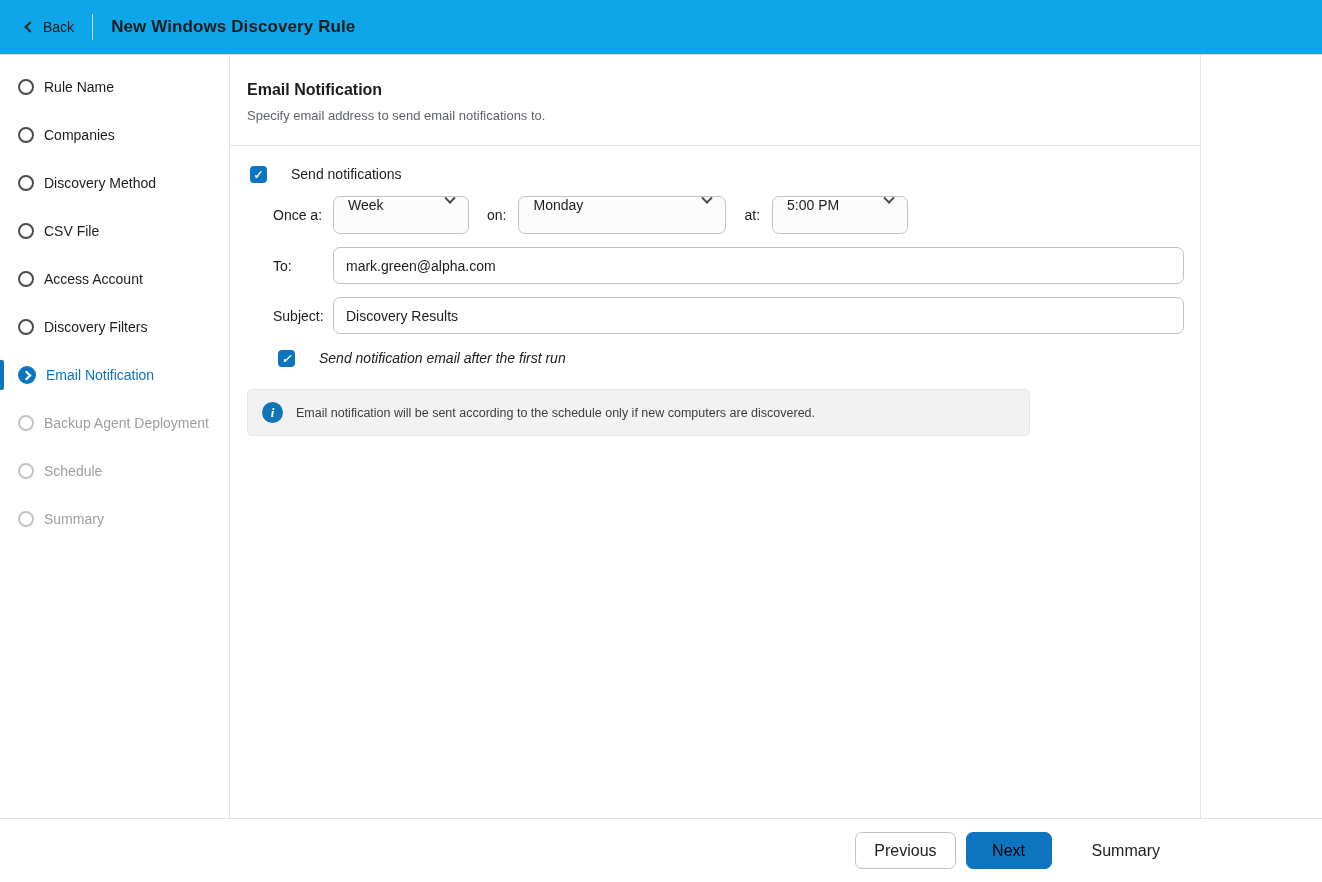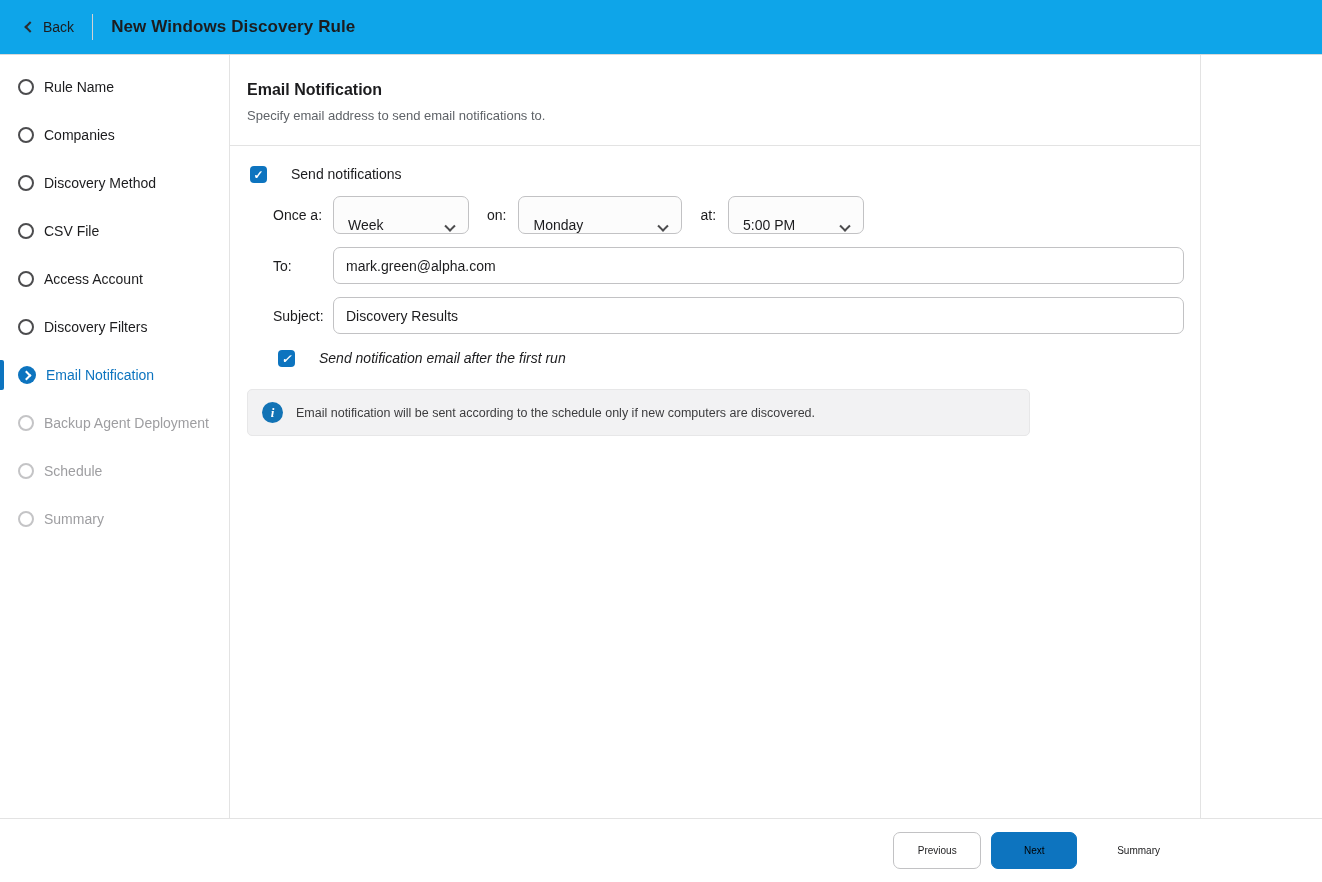--- a/index.html
+++ b/index.html
@@ -103,25 +103,25 @@
   .row-firstrun { margin-top:16px; margin-left:31px;font-style:italic; }
 
   
   .form-row { display:flex; align-items:center; margin-top:13px; padding-left:26px; }
   .form-label { width:60px; flex:0 0 60px; font-size:14px; color:#1c1c1e; }
   .inline-label { font-size:14px; color:#1c1c1e; margin:0 12px 0 18px; }
 
   .dropdown {
     height:38px; border:1px solid #c2c2c4; border-radius:7px;
     background:#fcfcfc;
-    display:flex; align-items:flex-end; justify-content:space-between;
+    display:flex; align-items:flex-start; justify-content:space-between;
     padding:0 14px; font-size:14px; cursor:pointer;
   }
   .dd-period { width:136px; }
-  .dd-day { width:164px; }
+  .dd-day { width:208px; }
   .dd-time { width:136px; }
   .chev-down {
     width:8px; height:8px;
     border-right:2px solid #4c4c4e; border-bottom:2px solid #4c4c4e;
     transform:rotate(45deg) translate(-2px,-2px); display:inline-block;
   }
 
   .text-input {
     flex:1 1 auto; height:37px;
     border:1px solid #c2c2c4; border-radius:7px;
@@ -147,21 +147,21 @@
   .info-text { font-size:12.5px; color:#3c3c3e; }
 
   
   .footer {
     height:64px; flex:0 0 64px;
     border-top:1px solid #e3e3e3;
     display:flex; align-items:center; justify-content:flex-end;
     padding-right:150px; gap:10px; background:#fff;
   }
   .btn {
-    height:37px; border-radius:7px; font-size:10px;
+    height:37px; border-radius:7px; font-size:16px;
     display:flex; align-items:center; justify-content:center;
     cursor:pointer; font-family:"Liberation Sans", sans-serif;
   }
   .btn-secondary {
     background:#fff; border:1px solid #c2c2c4; color:#1c1c1e;
     padding:0 18px; min-width:88px;
   }
   .btn-primary {
     background:var(--accent); border:1px solid var(--accent); color:#000000;
     padding:16px 24px; min-width:86px;

